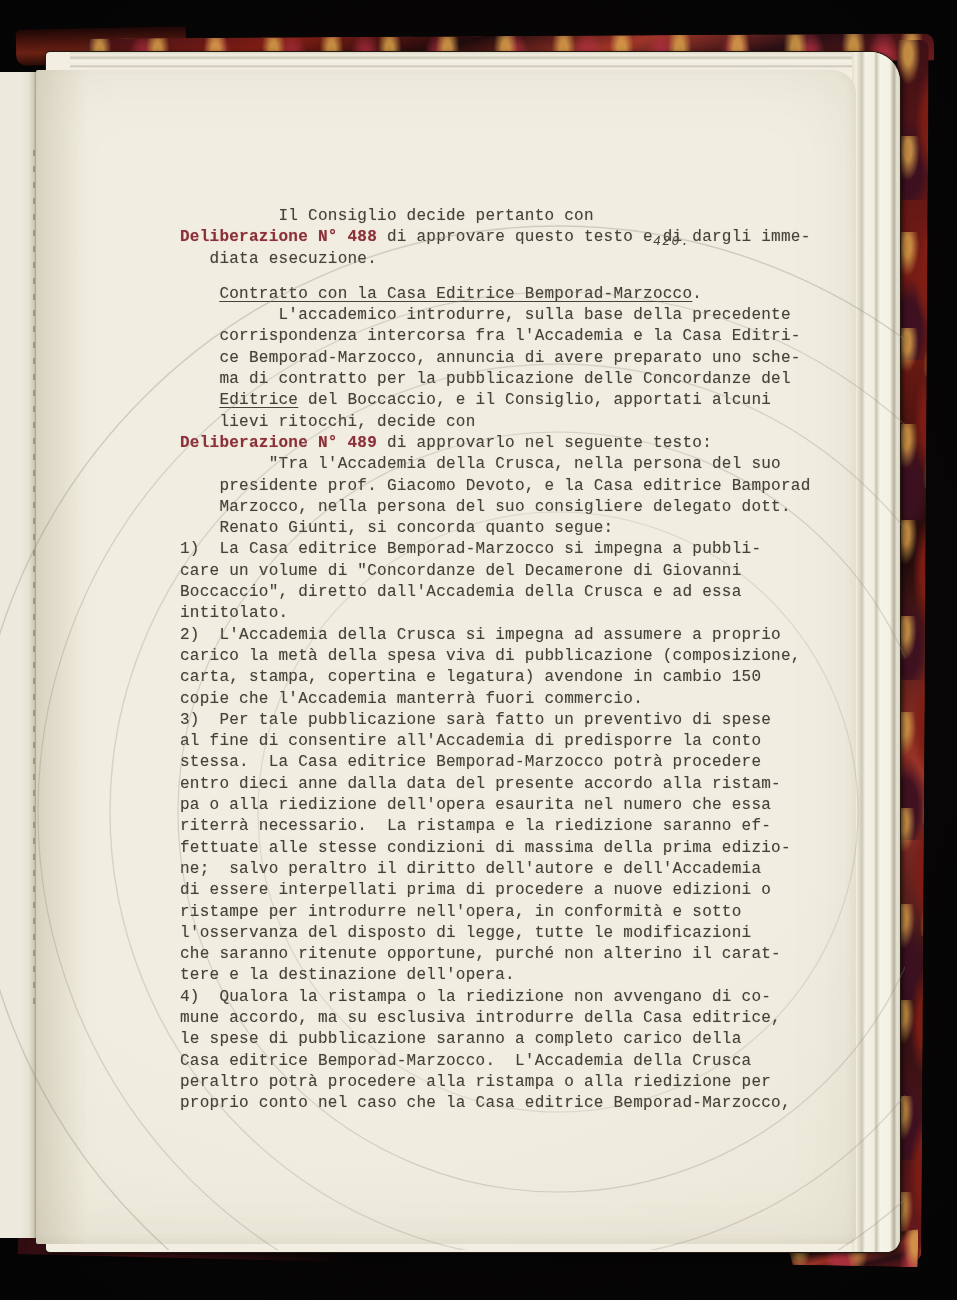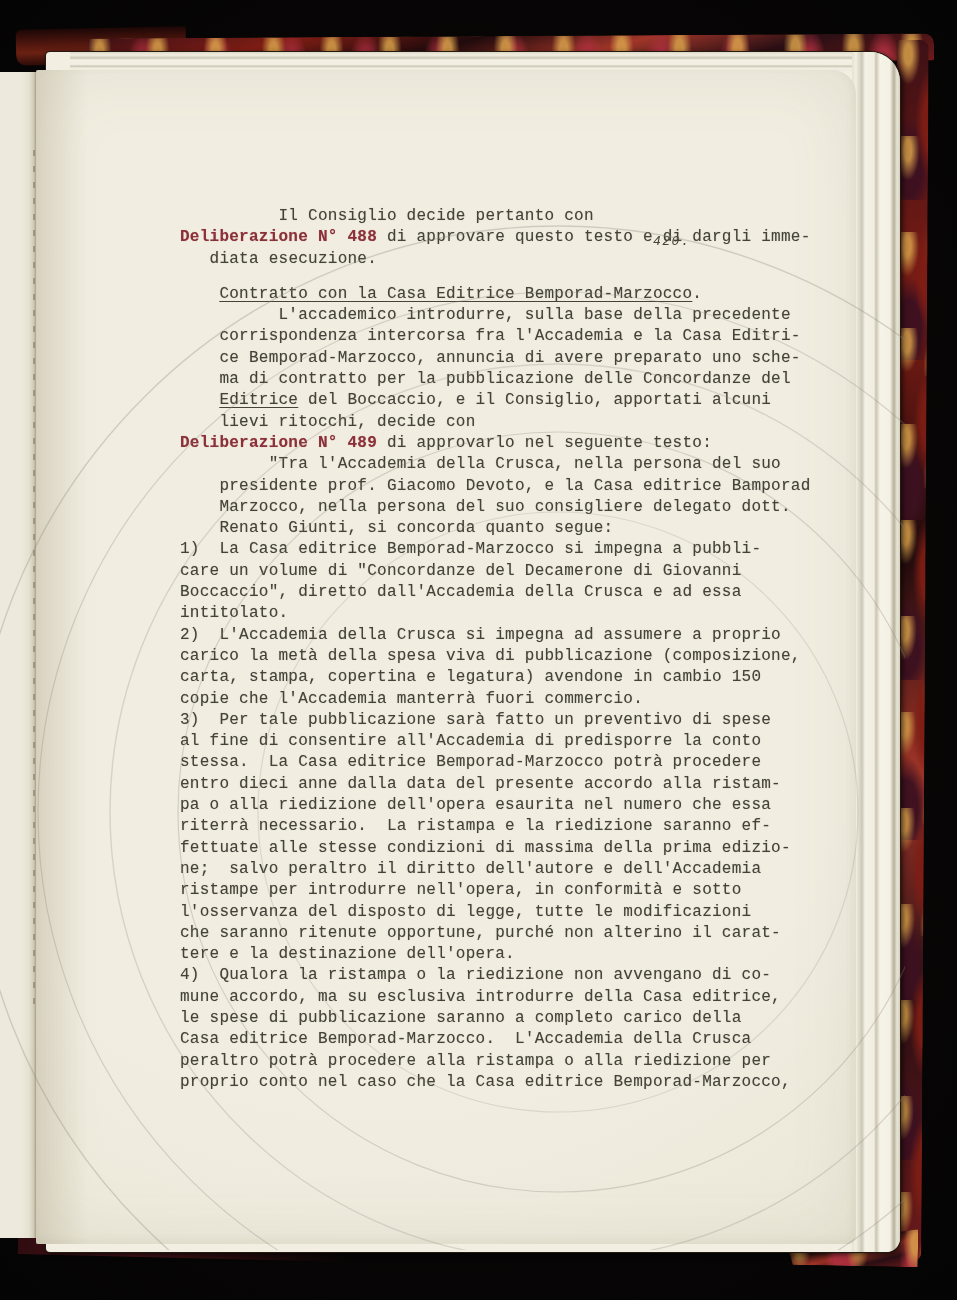--- a/index.html
+++ b/index.html
@@ -129,20 +129,21 @@
         <div class="tline"><span>carta, stampa, copertina e legatura) avendone in cambio 150</span></div>
         <div class="tline"><span>copie che l'Accademia manterrà fuori commercio.</span></div>
         <div class="tline"><span>3)  Per tale pubblicazione sarà fatto un preventivo di spese</span></div>
         <div class="tline"><span>al fine di consentire all'Accademia di predisporre la conto</span></div>
         <div class="tline"><span>stessa.  La Casa editrice Bemporad-Marzocco potrà procedere</span></div>
         <div class="tline"><span>entro dieci anne dalla data del presente accordo alla ristam-</span></div>
         <div class="tline"><span>pa o alla riedizione dell'opera esaurita nel numero che essa</span></div>
         <div class="tline"><span>riterrà necessario.  La ristampa e la riedizione saranno ef-</span></div>
         <div class="tline"><span>fettuate alle stesse condizioni di massima della prima edizio-</span></div>
         <div class="tline"><span>ne;  salvo peraltro il diritto dell'autore e dell'Accademia</span></div>
+        <div class="tline"><span>di essere interpellati prima di procedere a nuove edizioni o</span></div>
         <div class="tline"><span>ristampe per introdurre nell'opera, in conformità e sotto</span></div>
         <div class="tline"><span>l'osservanza del disposto di legge, tutte le modificazioni</span></div>
         <div class="tline"><span>che saranno ritenute opportune, purché non alterino il carat-</span></div>
         <div class="tline"><span>tere e la destinazione dell'opera.</span></div>
         <div class="tline"><span>4)  Qualora la ristampa o la riedizione non avvengano di co-</span></div>
         <div class="tline"><span>mune accordo, ma su esclusiva introdurre della Casa editrice,</span></div>
         <div class="tline"><span>le spese di pubblicazione saranno a completo carico della</span></div>
         <div class="tline"><span>Casa editrice Bemporad-Marzocco.  L'Accademia della Crusca</span></div>
         <div class="tline"><span>peraltro potrà procedere alla ristampa o alla riedizione per</span></div>
         <div class="tline"><span>proprio conto nel caso che la Casa editrice Bemporad-Marzocco,</span></div>

